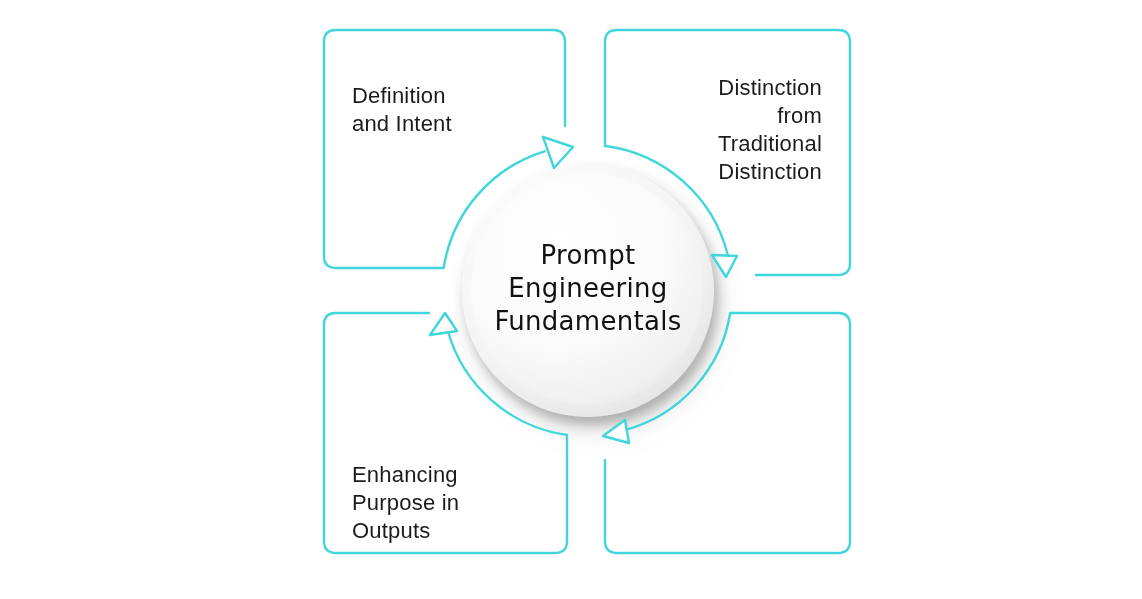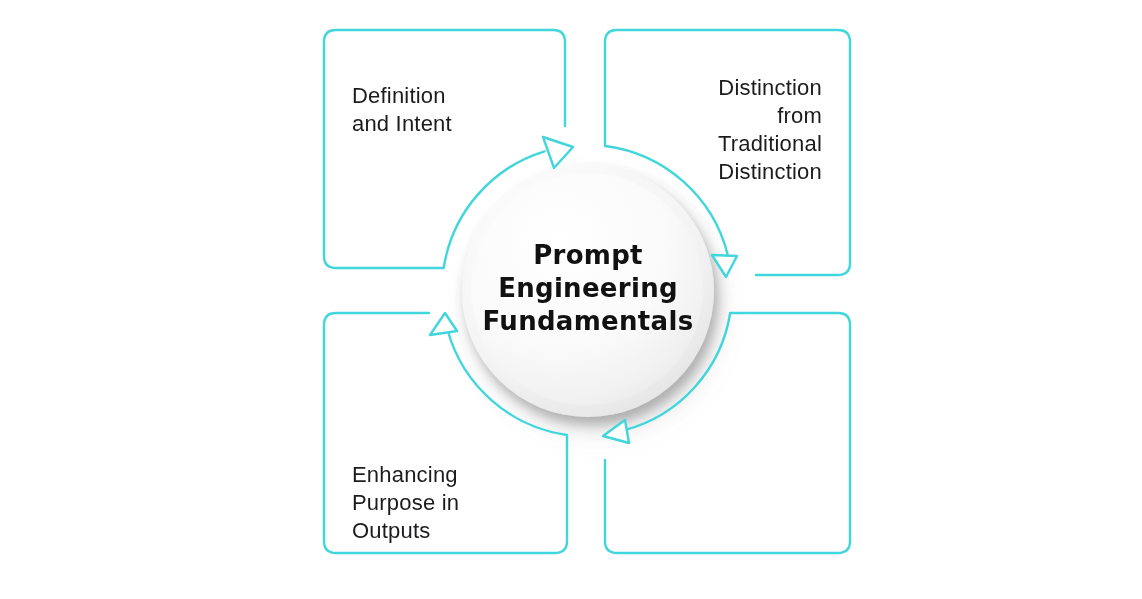--- a/index.html
+++ b/index.html
@@ -34,21 +34,21 @@
   }
   .label.tl{left:340px;top:82px;text-align:left;}
   .label.tr{right:332px;top:74px;text-align:right;}
   .label.bl{left:340px;top:461px;text-align:left;}
   .label.br{left:586px;top:467px;width:280px;text-align:center;}
   .center-title{
     position:absolute;
     left:416px;top:239px;width:320px;
     text-align:center;
     font-family:"DejaVu Sans","Liberation Sans",sans-serif;
-    font-weight:700;
+    font-weight:400;
     font-size:26px;
     line-height:33px;
     color:#111111;
     letter-spacing:0.3px;
   }
 </style>
 </head>
 <body>
 
 <div class="stage">

